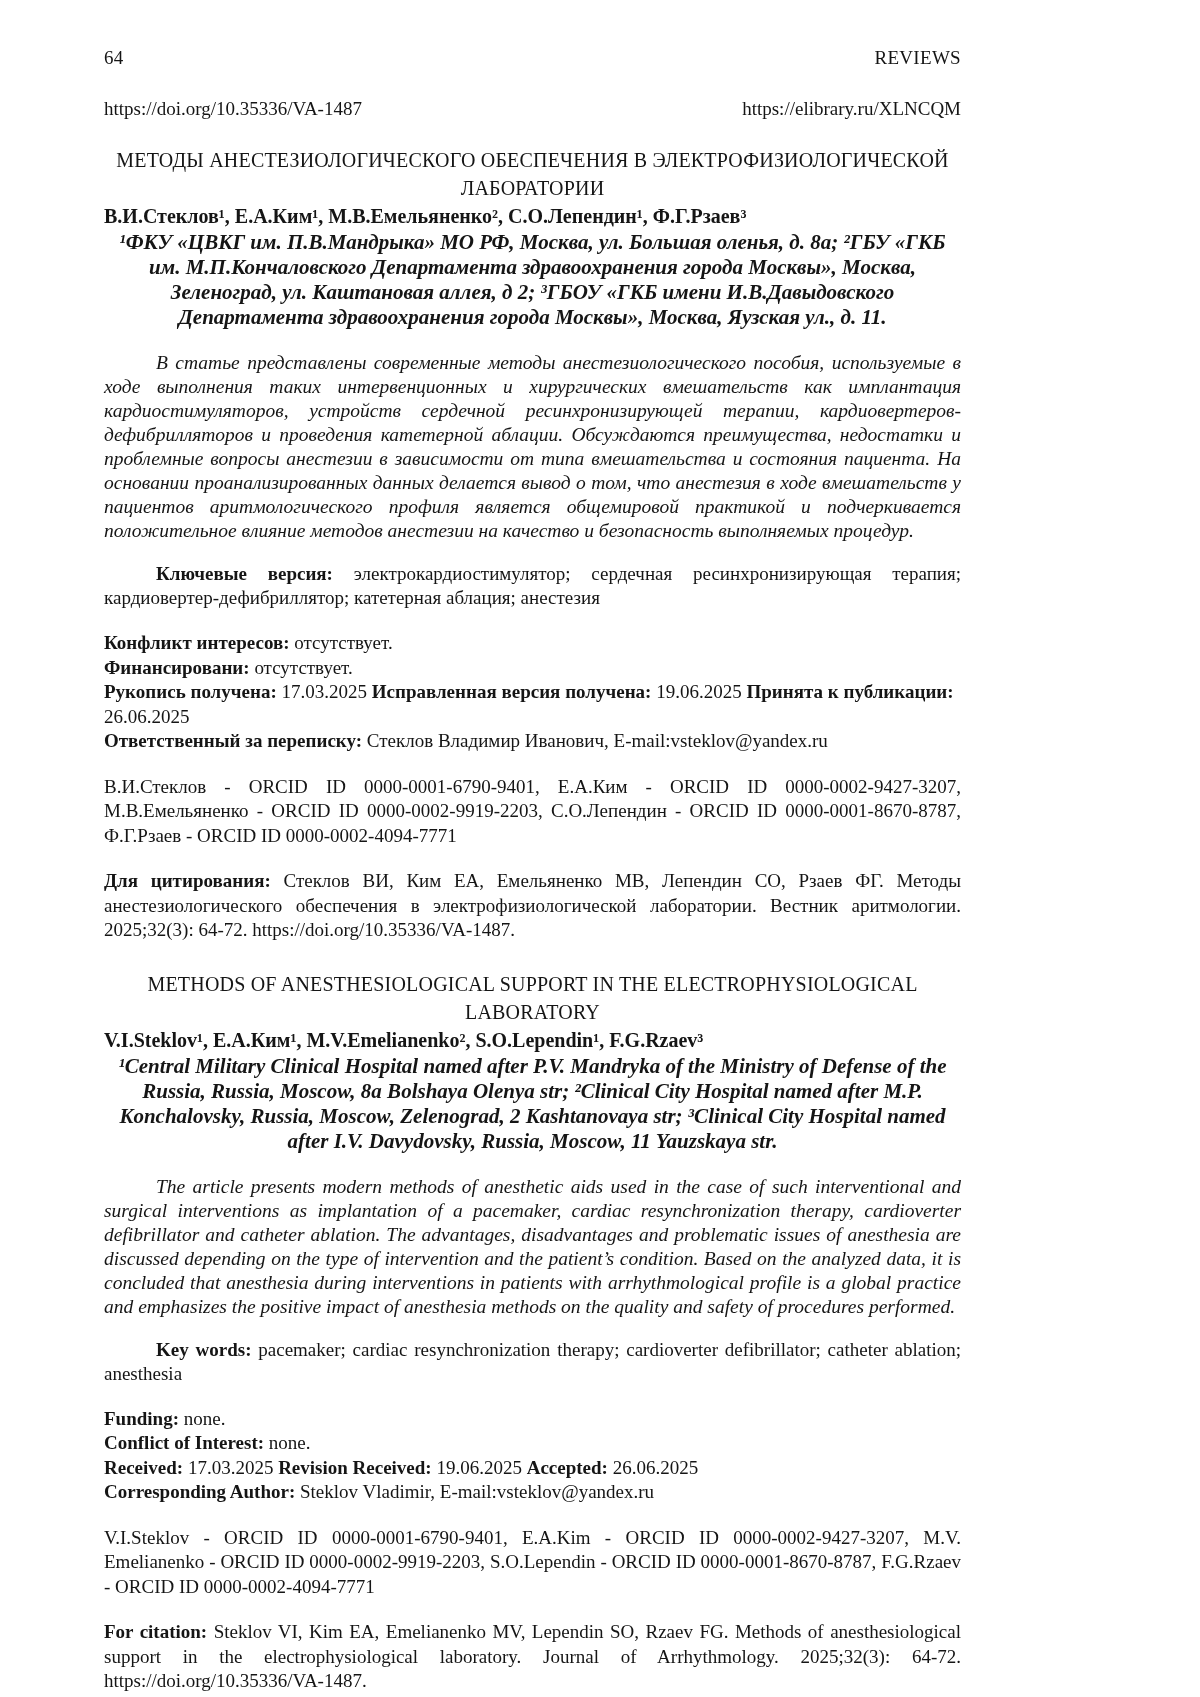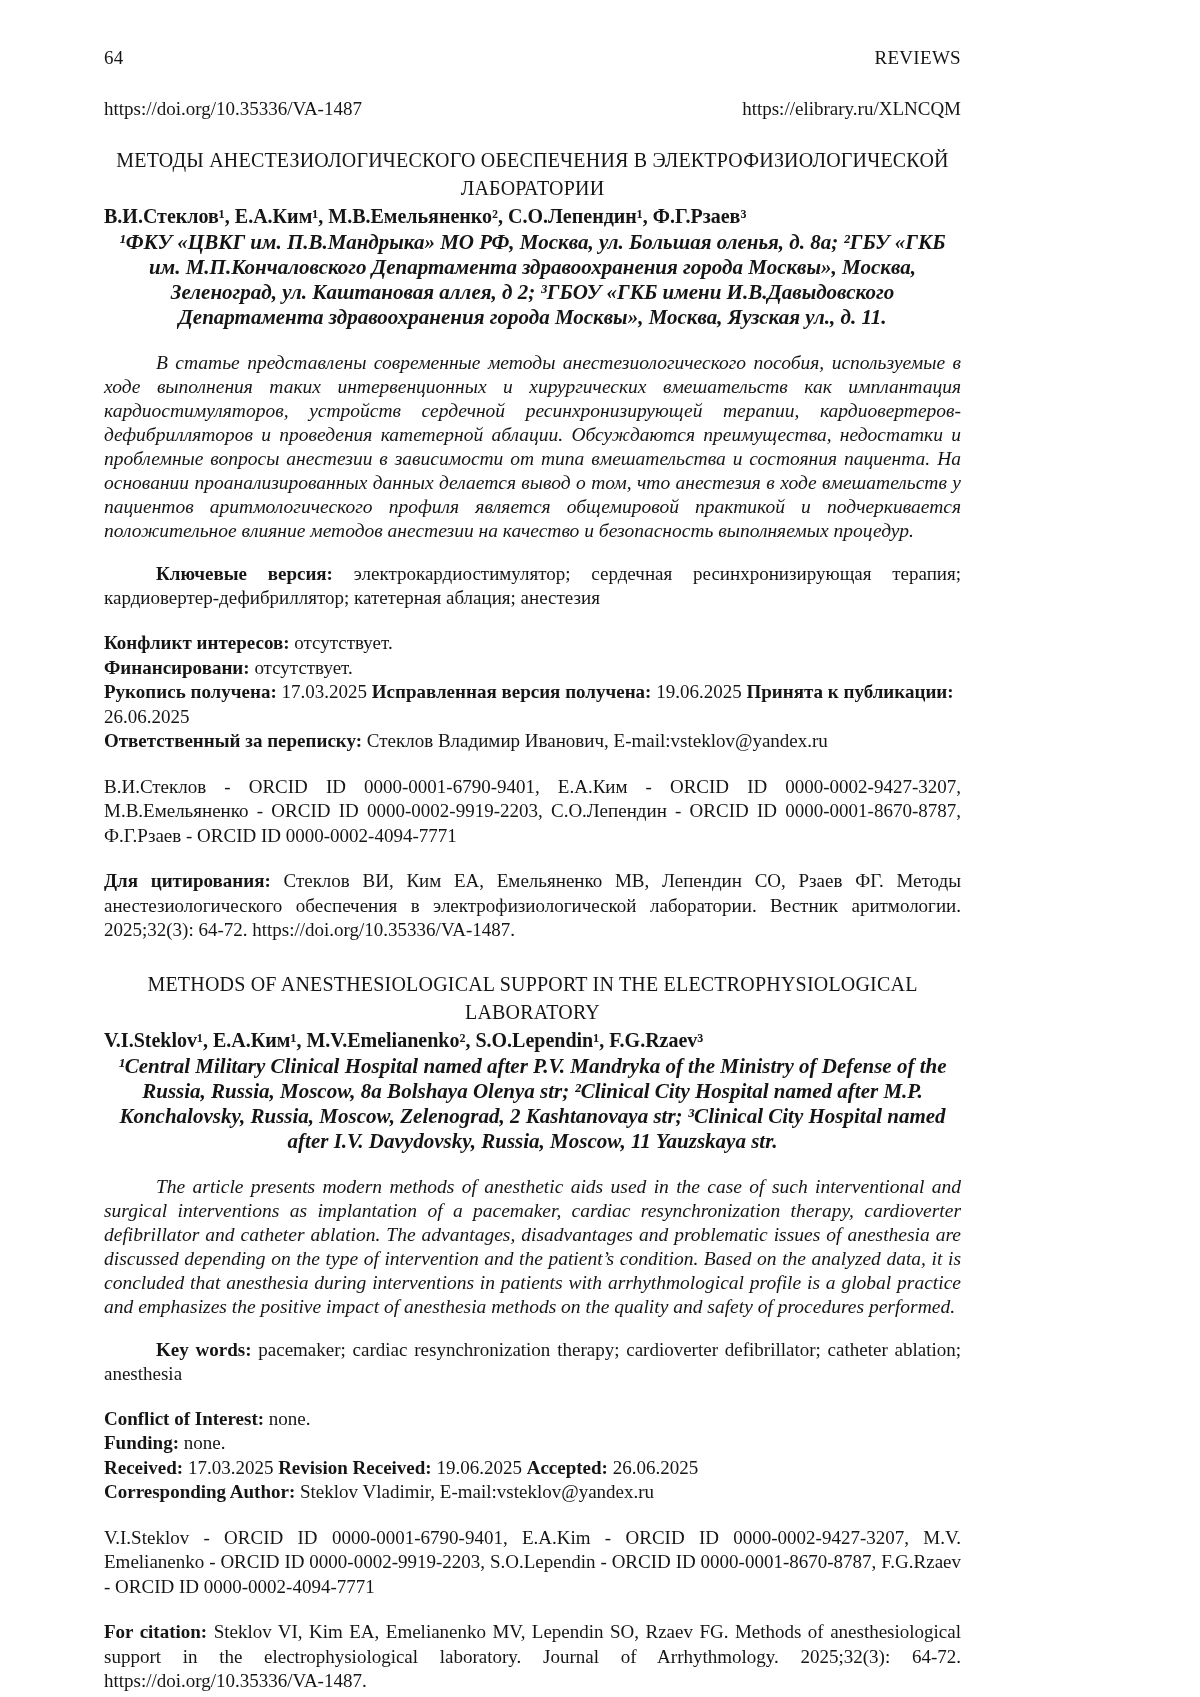--- a/index.html
+++ b/index.html
@@ -187,22 +187,22 @@
 
   <h1 class="title title-en">METHODS OF ANESTHESIOLOGICAL SUPPORT IN THE ELECTROPHYSIOLOGICAL LABORATORY</h1>
   <div class="authors">V.I.Steklov¹, E.A.Ким¹, M.V.Emelianenko², S.O.Lependin¹, F.G.Rzaev³</div>
   <div class="affiliations">¹Central Military Clinical Hospital named after P.V. Mandryka of the Ministry of Defense of the Russia, Russia, Moscow, 8a Bolshaya Olenya str; ²Clinical City Hospital named after M.P. Konchalovsky, Russia, Moscow, Zelenograd, 2 Kashtanovaya str; ³Clinical City Hospital named after I.V. Davydovsky, Russia, Moscow, 11 Yauzskaya str.</div>
 
   <p class="abstract">The article presents modern methods of anesthetic aids used in the case of such interventional and surgical interventions as implantation of a pacemaker, cardiac resynchronization therapy, cardioverter defibrillator and catheter ablation. The advantages, disadvantages and problematic issues of anesthesia are discussed depending on the type of intervention and the patient’s condition. Based on the analyzed data, it is concluded that anesthesia during interventions in patients with arrhythmological profile is a global practice and emphasizes the positive impact of anesthesia methods on the quality and safety of procedures performed.</p>
 
   <p class="keywords"><b>Key words:</b> <span>pacemaker; cardiac resynchronization therapy; cardioverter defibrillator; catheter ablation; anesthesia</span></p>
 
   <div class="meta-block">
+    <p class="meta-line"><b>Funding:</b> <span>none.</span></p>
     <p class="meta-line"><b>Conflict of Interest:</b> <span>none.</span></p>
-    <p class="meta-line"><b>Funding:</b> <span>none.</span></p>
     <p class="meta-line"><b>Received:</b> <span>17.03.2025</span> <b>Revision Received:</b> <span>19.06.2025</span> <b>Accepted:</b> <span>26.06.2025</span></p>
     <p class="meta-line"><b>Corresponding Author:</b> <span>Steklov Vladimir, E-mail:vsteklov@yandex.ru</span></p>
   </div>
 
   <p class="orcid-par">V.I.Steklov - ORCID ID 0000-0001-6790-9401, E.A.Kim - ORCID ID 0000-0002-9427-3207, M.V. Emelianenko - ORCID ID 0000-0002-9919-2203, S.O.Lependin - ORCID ID 0000-0001-8670-8787, F.G.Rzaev - ORCID ID 0000-0002-4094-7771</p>
 
   <p class="cite-par"><b>For citation:</b><span> Steklov VI, Kim EA, Emelianenko MV, Lependin SO, Rzaev FG. Methods of anesthesiological support in the electrophysiological laboratory. </span><span class="it">Journal of Arrhythmology.</span><span> 2025;32(3): 64-72. https://doi.org/10.35336/VA-1487.</span></p>
 
   <div class="copyright-row">
     <span>© Коллектив авторов 2025</span>

